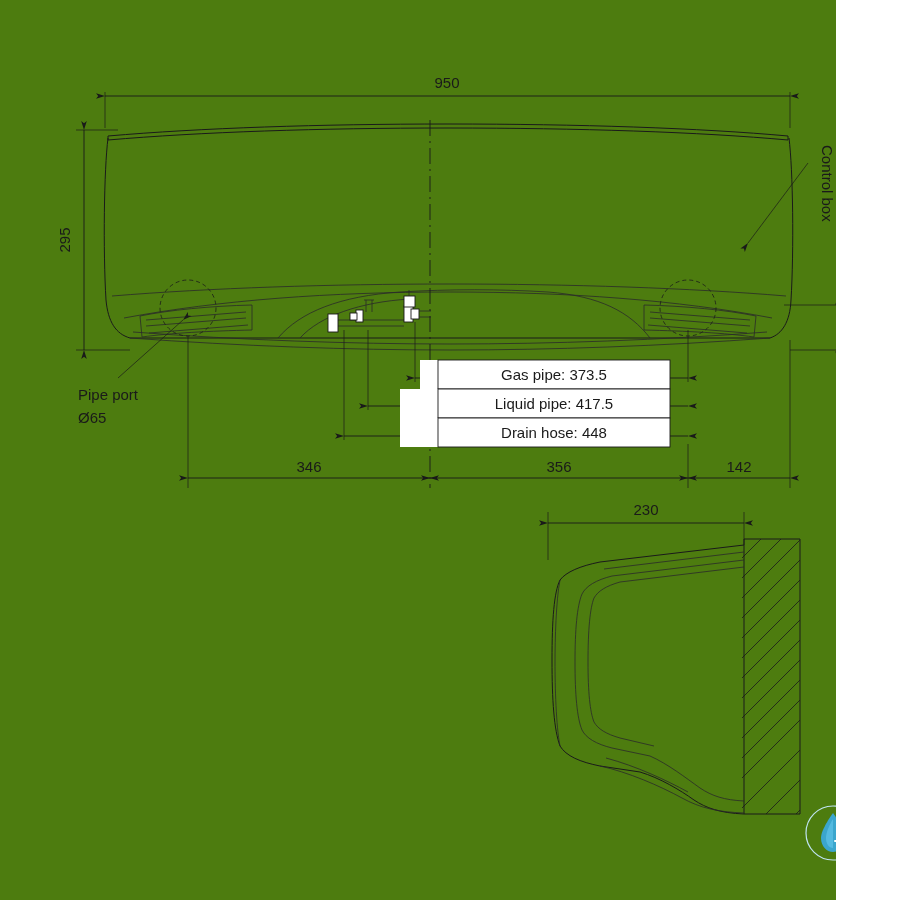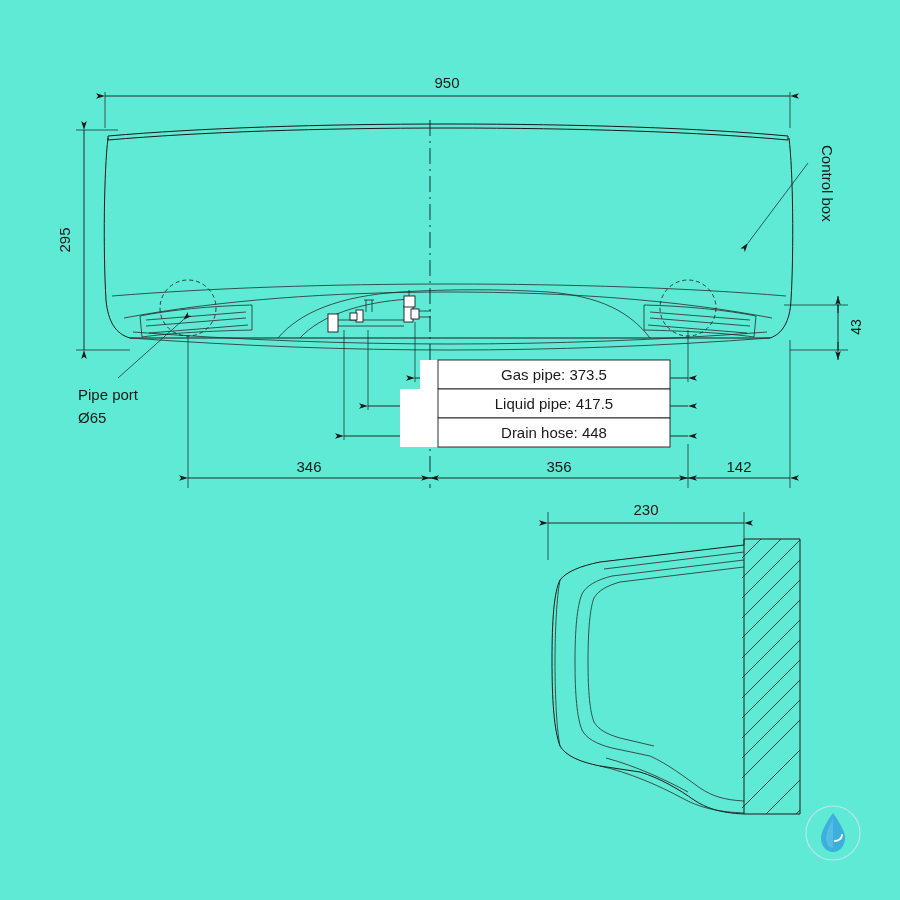--- a/index.html
+++ b/index.html
@@ -5,23 +5,23 @@
   html, body {
     margin: 0;
     padding: 0;
     background: #ffffff;
   }
   body {
     font-family: "Liberation Sans", sans-serif;
   }
   #stage {
     position: relative;
-    width: 900px;
+    width: 836px;
     height: 900px;
-    background: #5eead4;
+    background: #4d7c0f;
     overflow: hidden;
   }
   #stage svg {
     position: absolute;
     left: 0;
     top: 0;
   }
   .dimtext {
     font-family: "Liberation Sans", sans-serif;
     font-size: 15px;

